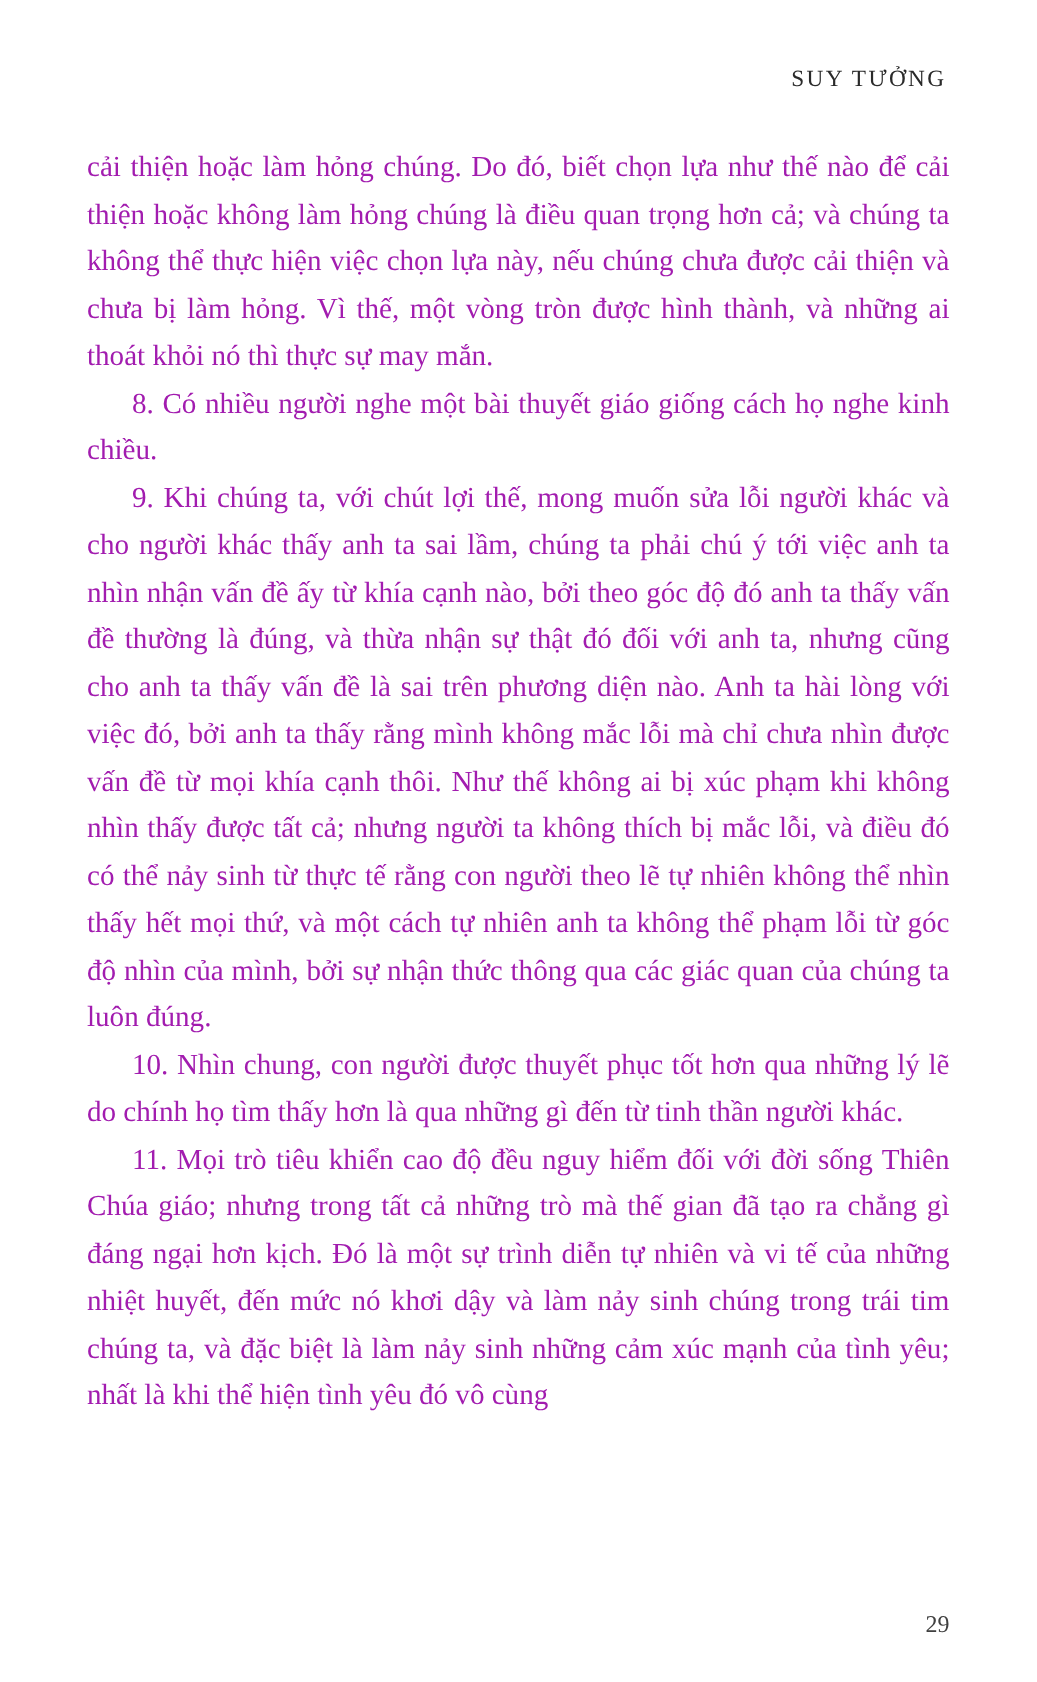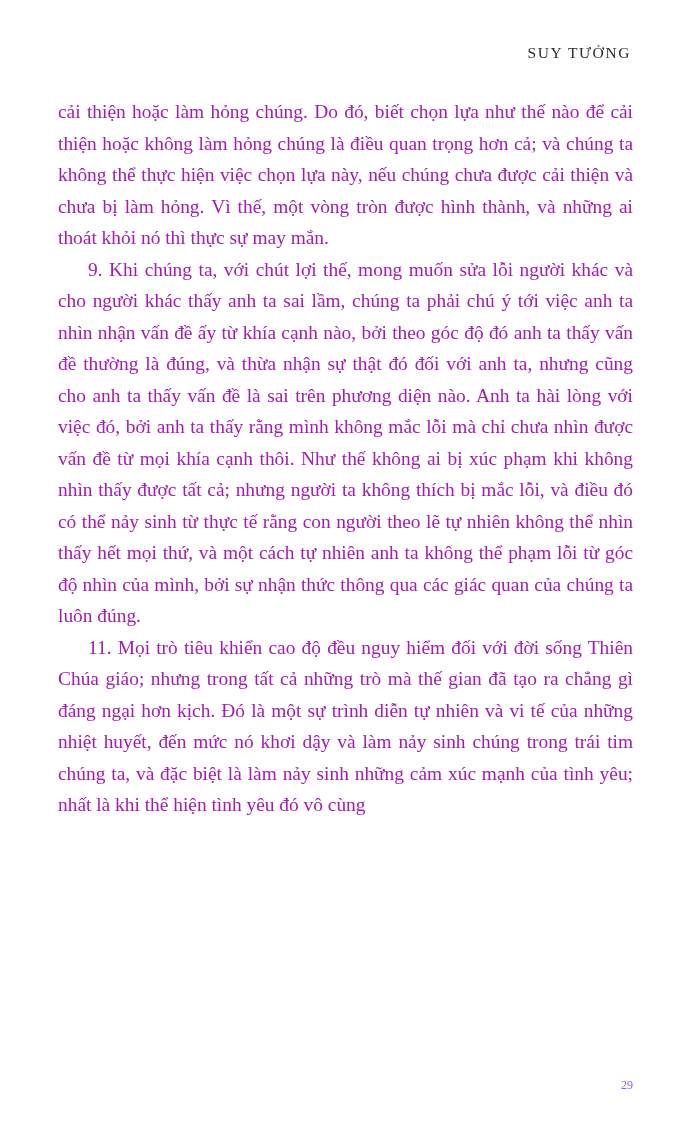--- a/index.html
+++ b/index.html
@@ -48,33 +48,35 @@
   .body-text p.indented {
     text-indent: 30px;
   }
   .num {
     font-weight: normal;
   }
   .folio {
     position: absolute;
     right: 58px;
     bottom: 28px;
-    font-size: 12px;
-    color: #8b5cf6;
+    font-size: 16px;
+    color: #404040;
     font-family: "Liberation Serif", serif;
   }
 </style>
 </head>
 <body>
 
 <div class="page">
 
   <div class="running-head">SUY TƯỞNG</div>
 
   <div class="body-text">
     <p><span>cải thiện hoặc làm hỏng chúng. Do đó, biết chọn lựa như thế nào để cải thiện hoặc không làm hỏng chúng là điều quan trọng hơn cả; và chúng ta không thể thực hiện việc chọn lựa này, nếu chúng chưa được cải thiện và chưa bị làm hỏng. Vì thế, một vòng tròn được hình thành, và những ai thoát khỏi nó thì thực sự may mắn.</span></p>
+    <p class="indented"><span class="num">8.</span> <span>Có nhiều người nghe một bài thuyết giáo giống cách họ nghe kinh chiều.</span></p>
     <p class="indented"><span class="num">9.</span> <span>Khi chúng ta, với chút lợi thế, mong muốn sửa lỗi người khác và cho người khác thấy anh ta sai lầm, chúng ta phải chú ý tới việc anh ta nhìn nhận vấn đề ấy từ khía cạnh nào, bởi theo góc độ đó anh ta thấy vấn đề thường là đúng, và thừa nhận sự thật đó đối với anh ta, nhưng cũng cho anh ta thấy vấn đề là sai trên phương diện nào. Anh ta hài lòng với việc đó, bởi anh ta thấy rằng mình không mắc lỗi mà chỉ chưa nhìn được vấn đề từ mọi khía cạnh thôi. Như thế không ai bị xúc phạm khi không nhìn thấy được tất cả; nhưng người ta không thích bị mắc lỗi, và điều đó có thể nảy sinh từ thực tế rằng con người theo lẽ tự nhiên không thể nhìn thấy hết mọi thứ, và một cách tự nhiên anh ta không thể phạm lỗi từ góc độ nhìn của mình, bởi sự nhận thức thông qua các giác quan của chúng ta luôn đúng.</span></p>
+    <p class="indented"><span class="num">10.</span> <span>Nhìn chung, con người được thuyết phục tốt hơn qua những lý lẽ do chính họ tìm thấy hơn là qua những gì đến từ tinh thần người khác.</span></p>
     <p class="indented"><span class="num">11.</span> <span>Mọi trò tiêu khiển cao độ đều nguy hiểm đối với đời sống Thiên Chúa giáo; nhưng trong tất cả những trò mà thế gian đã tạo ra chẳng gì đáng ngại hơn kịch. Đó là một sự trình diễn tự nhiên và vi tế của những nhiệt huyết, đến mức nó khơi dậy và làm nảy sinh chúng trong trái tim chúng ta, và đặc biệt là làm nảy sinh những cảm xúc mạnh của tình yêu; nhất là khi thể hiện tình yêu đó vô cùng</span></p>
   </div>
 
   <div class="folio">29</div>
 
 </div>
 
 </body></html>

